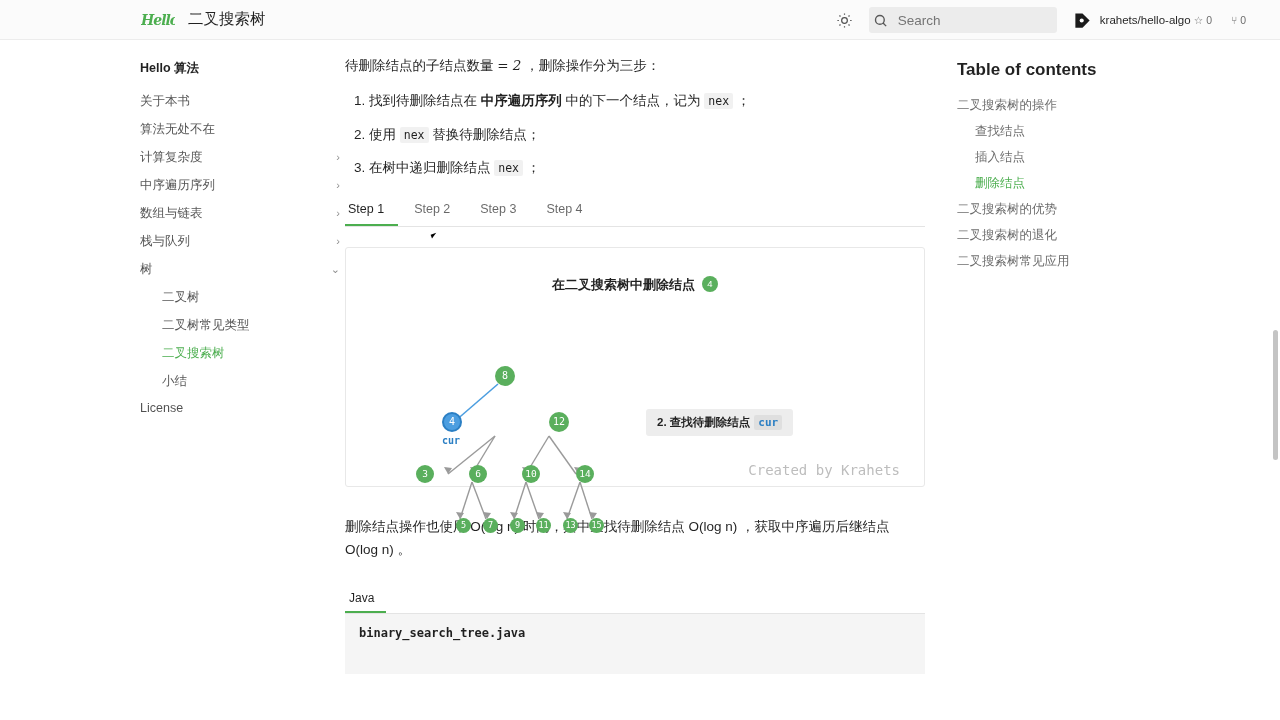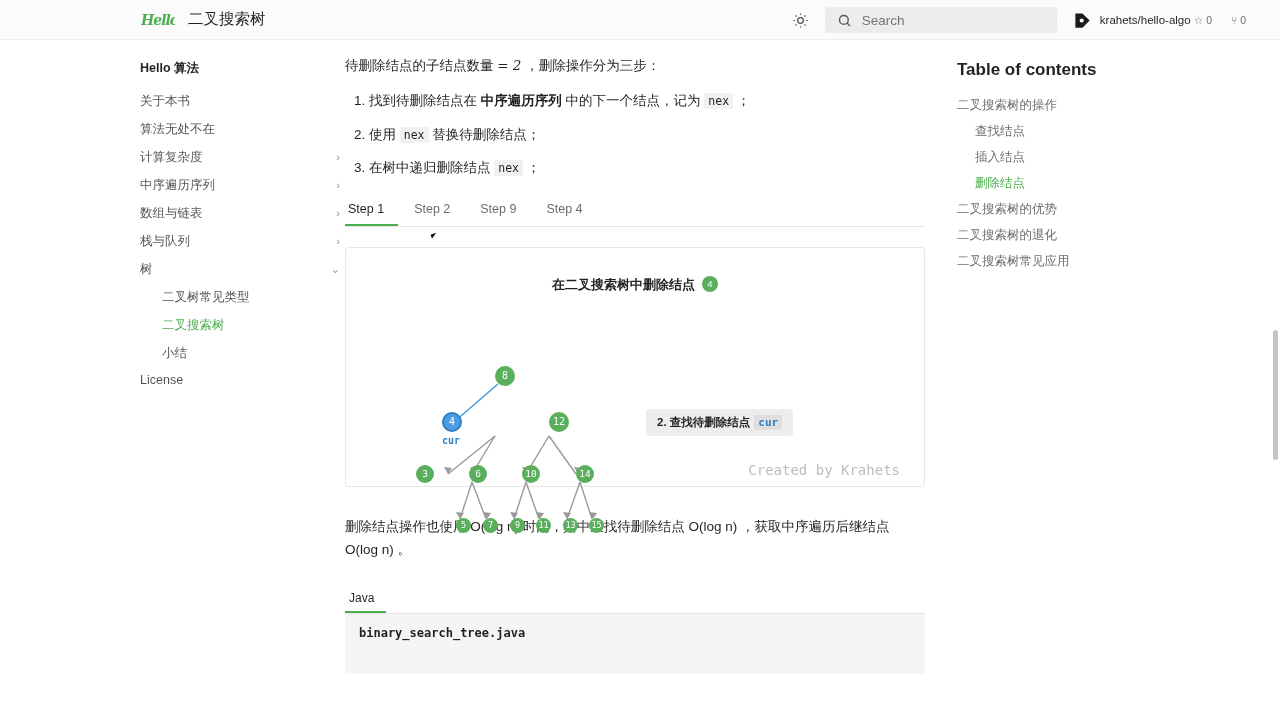--- a/index.html
+++ b/index.html
@@ -43,27 +43,27 @@
     display: flex;
     align-items: center;
   }
   .theme-toggle {
     width: 24px; height: 24px;
     display: flex; align-items: center; justify-content: center;
     margin-right: 12px;
     cursor: pointer;
   }
   .search-box {
-    width: 232px;
+    width: 188px;
     height: 26px;
     background: #ececec;
     border-radius: 3px;
     display: flex;
     align-items: center;
-    padding: 0 12px;
+    padding: 0 4px;
     margin-right: 16px;
   }
   .search-box .s-icon { margin-right: 8px; color: #000000a0; display:flex; }
   .search-input {
     border: none; background: transparent; outline: none;
     font-size: 13.5px;
     color: #00000099;
     font-family: "Liberation Sans", sans-serif;
     width: 100%;
   }
@@ -340,20 +340,23 @@
       <span>栈与队列</span>
       <span class="chev">›</span>
       </div>
     <div class="nav-item">
       <span>树</span>
       <span class="chev">⌄</span>
       </div>
 
     <div class="nav-sub">
       <div class="nav-item">
+        <span>二叉树</span>
+        </div>
+      <div class="nav-item">
         <span>二叉树常见类型</span>
         </div>
       <div class="nav-item nav-active">
         <span>二叉搜索树</span>
         </div>
       <div class="nav-item">
         <span>小结</span>
         </div>
     </div>
 
@@ -376,21 +379,21 @@
         <span>使用 </span><code class="inline">nex</code><span> 替换待删除结点；</span>
       </li>
       <li>
         <span>在树中递归删除结点 </span><code class="inline">nex</code><span> ；</span>
       </li>
     </ol>
 
     <div class="tabs">
       <div class="tab active">Step 1</div>
       <div class="tab">Step 2</div>
-      <div class="tab">Step 9</div>
+      <div class="tab">Step 3</div>
       <div class="tab">Step 4</div>
     </div>
 
     <div class="figure">
       <div class="fig-title">
         <span>在二叉搜索树中删除结点</span><span class="badge-4">4</span>
       </div>
 
       <div class="tree">
         <svg width="580" height="230" style="position:absolute;left:0;top:0">

